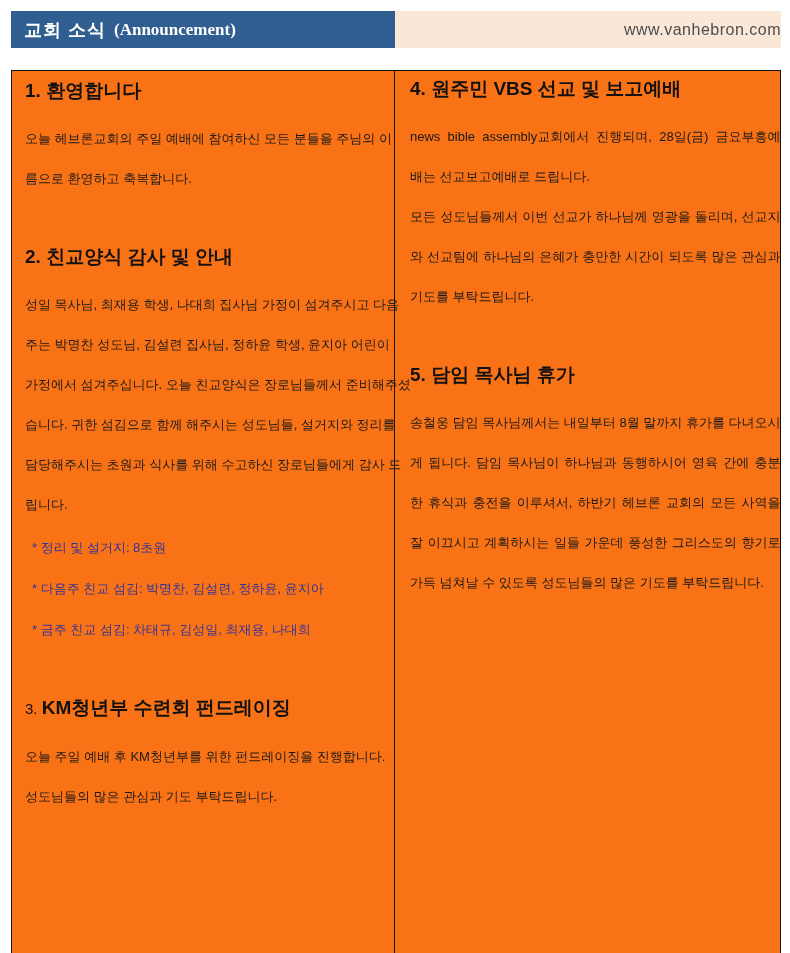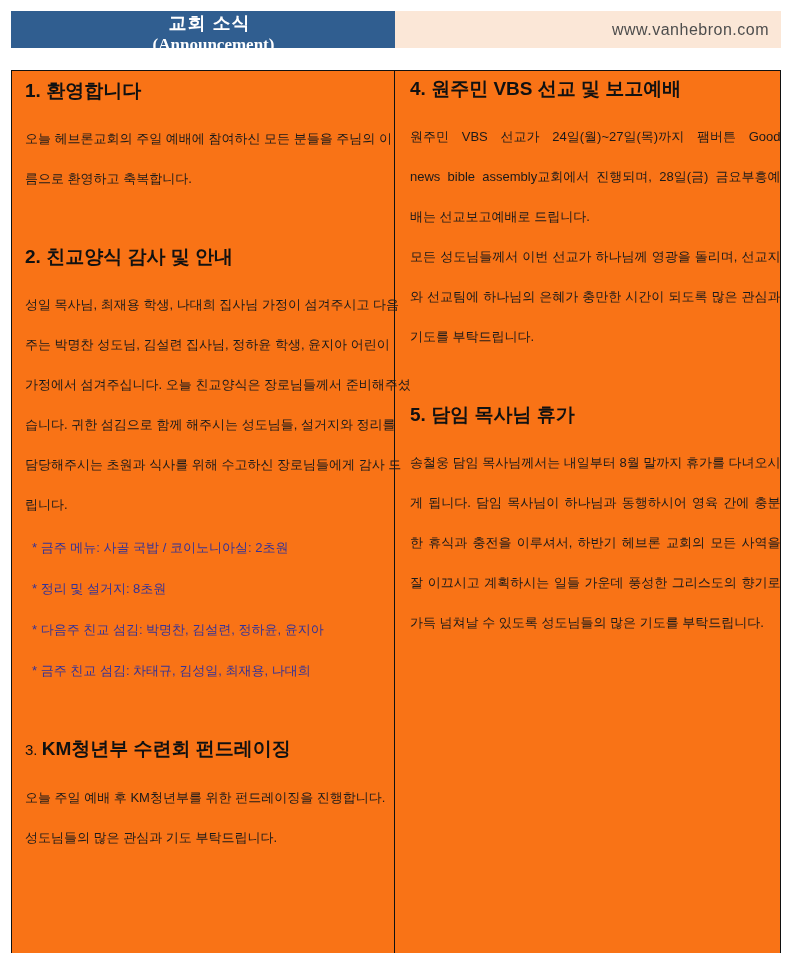--- a/index.html
+++ b/index.html
@@ -26,40 +26,38 @@
     display: flex;
   }
   .header-blue {
     width: 384px;
     background: var(--header-blue, #305E90);
     color: #ffffff;
     display: flex;
     align-items: center;
     padding-left: 13px;
     box-sizing: border-box;
-    flex-direction: column;
   }
   .header-title-ko {
     font-size: 18px;
     font-weight: bold;
     letter-spacing: 1px;
   }
   .header-title-en {
     font-family: "Liberation Serif", serif;
     font-size: 17px;
     margin-left: 8px;
     font-weight: bold;
   }
   .header-cream {
     flex: 1;
     background: var(--header-cream, #FBE7D7);
     display: flex;
     align-items: center;
     justify-content: flex-end;
-    padding-right: 12px;
     box-sizing: border-box;
     color: var(--url-gray, #4D4D4D);
     font-size: 16px;
     letter-spacing: 0.5px;
   }
 
   
   .content {
     position: absolute;
     left: 11px;
@@ -149,39 +147,37 @@
           <div class="sec-title"><span class="sec-num">2. </span>친교양식 감사 및 안내</div>
           <div class="para">
             <div class="line stretch">성일 목사님, 최재용 학생, 나대희 집사님 가정이 섬겨주시고 다음</div>
             <div class="line stretch">주는 박명찬 성도님, 김설련 집사님, 정하윤 학생, 윤지아 어린이</div>
             <div class="line stretch">가정에서 섬겨주십니다. 오늘 친교양식은 장로님들께서 준비해주셨</div>
             <div class="line stretch">습니다. 귀한 섬김으로 함께 해주시는 성도님들, 설거지와 정리를</div>
             <div class="line stretch">담당해주시는 초원과 식사를 위해 수고하신 장로님들에게 감사 드</div>
             <div class="line">립니다.</div>
           </div>
           <div class="notes">
-            <div class="note">* 금주 메뉴: 사골 국밥 / 코이노니아실: 2초원</div>
             <div class="note">* 정리 및 설거지: 8초원</div>
             <div class="note">* 다음주 친교 섬김: 박명찬, 김설련, 정하윤, 윤지아</div>
             <div class="note">* 금주 친교 섬김: 차태규, 김성일, 최재용, 나대희</div>
           </div>
         </div>
         <div class="section">
           <div class="sec-title"><span class="sec-num small">3. </span>KM청년부 수련회 펀드레이징</div>
           <div class="para">
             <div class="line stretch">오늘 주일 예배 후 KM청년부를 위한 펀드레이징을 진행합니다.</div>
             <div class="line">성도님들의 많은 관심과 기도 부탁드립니다.</div>
           </div>
         </div>
       </div>
     <div class="col col-right">
         <div class="section">
           <div class="sec-title"><span class="sec-num">4. </span>원주민 VBS 선교 및 보고예배</div>
           <div class="para">
-            <div class="line stretch">원주민 VBS 선교가 24일(월)~27일(목)까지 팸버튼 Good</div>
             <div class="line stretch">news bible assembly교회에서 진행되며, 28일(금) 금요부흥예</div>
             <div class="line">배는 선교보고예배로 드립니다.</div>
             <div class="line stretch">모든 성도님들께서 이번 선교가 하나님께 영광을 돌리며, 선교지</div>
             <div class="line stretch">와 선교팀에 하나님의 은혜가 충만한 시간이 되도록 많은 관심과</div>
             <div class="line">기도를 부탁드립니다.</div>
           </div>
         </div>
         <div class="section">
           <div class="sec-title"><span class="sec-num">5. </span>담임 목사님 휴가</div>
           <div class="para">

